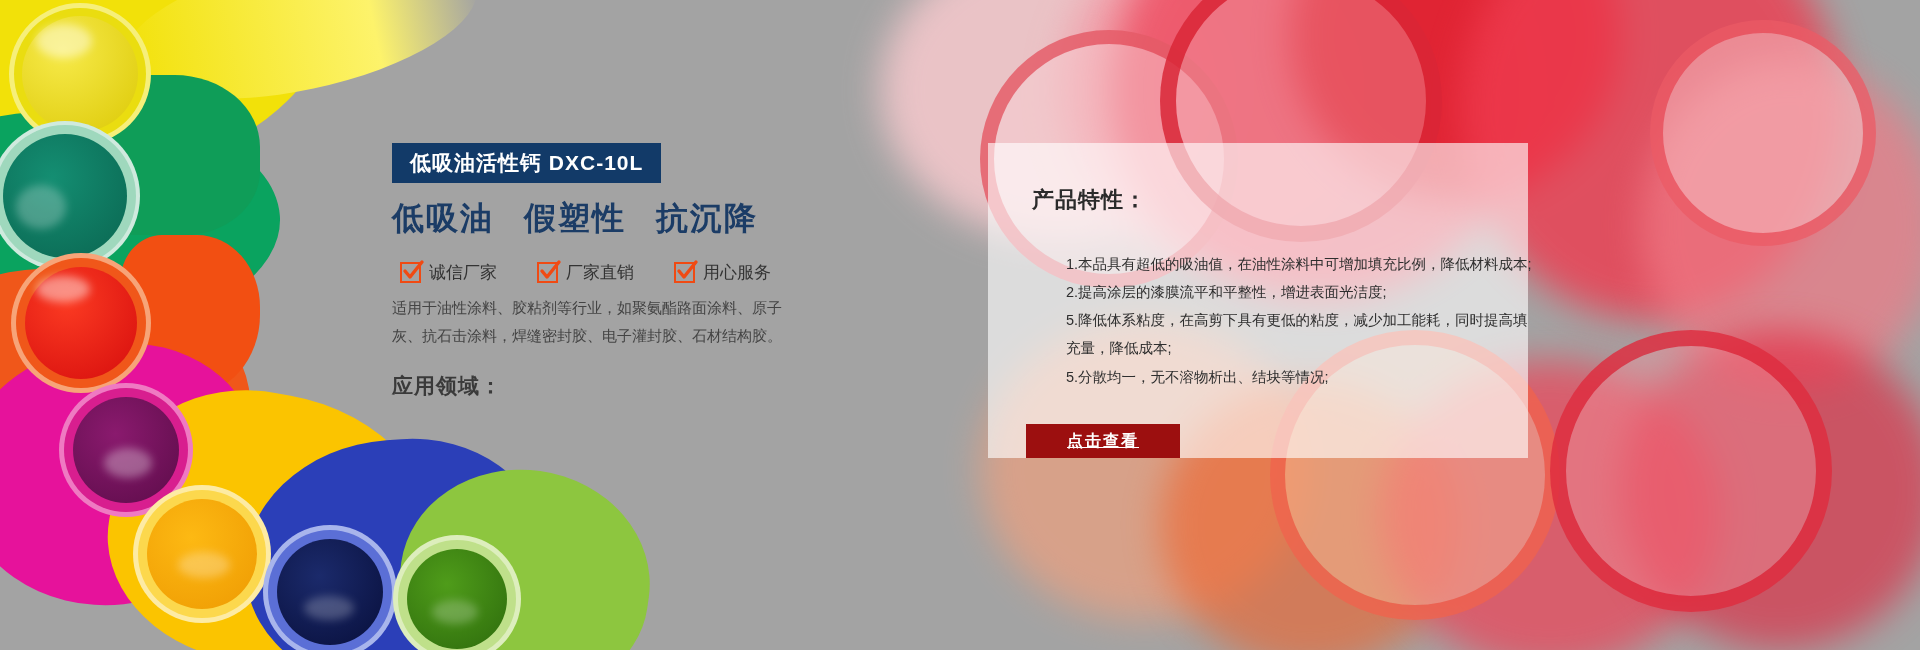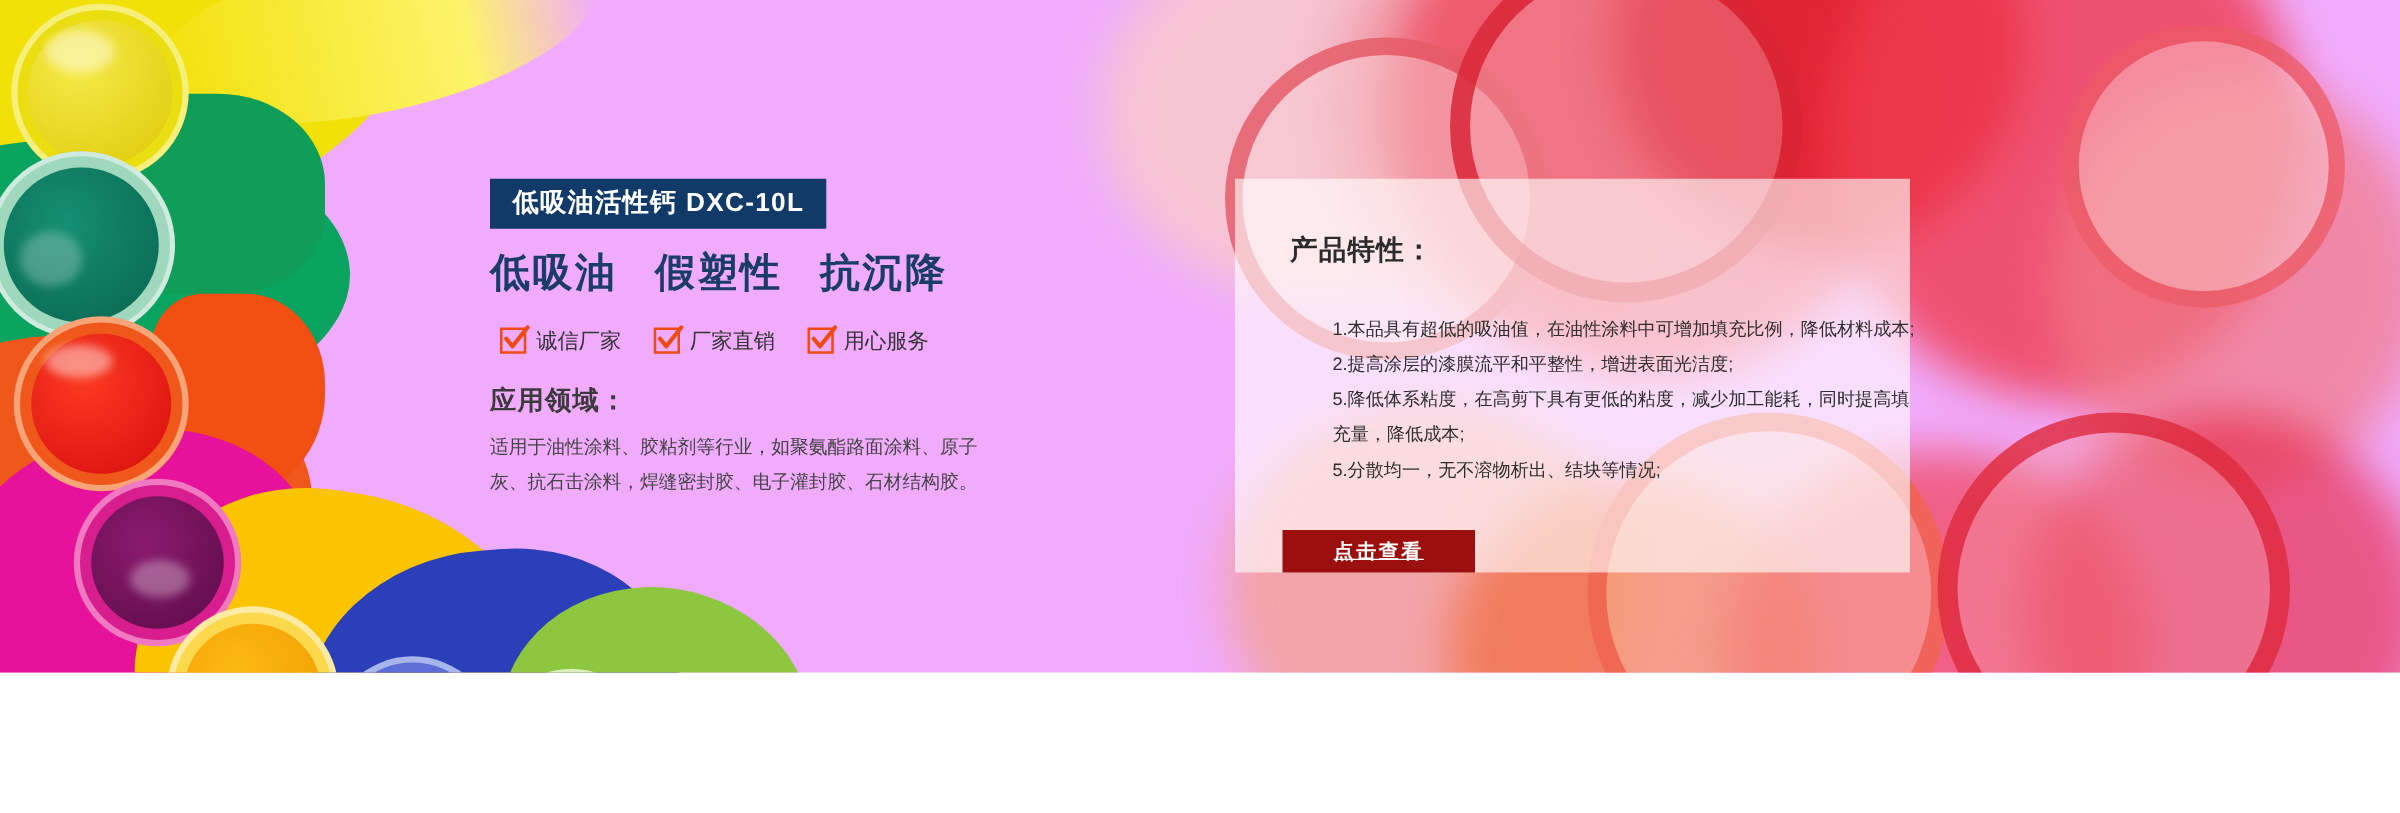--- a/index.html
+++ b/index.html
@@ -1,21 +1,21 @@
 <!DOCTYPE html>
 <html><head>
 <meta charset="utf-8">
 <style>
   html,body{margin:0;padding:0;}
   body{
     width:1920px;height:650px;overflow:hidden;
     background:#ffffff;
     font-family:"Liberation Sans","DejaVu Sans",sans-serif;
   }
-  #stage{position:relative;width:1920px;height:538px;overflow:hidden;background:#f0abfc;}
+  #stage{position:relative;width:1920px;height:650px;overflow:hidden;background:#a3a3a3;}
 
   
   .art{position:absolute;pointer-events:none;}
   .blob{position:absolute;border-radius:50%;}
   .can{position:absolute;border-radius:50%;}
   .can .inner{position:absolute;border-radius:50%;}
   .gloss{position:absolute;border-radius:50%;background:rgba(255,255,255,.45);filter:blur(4px);}
 
   
   .redwash{position:absolute;border-radius:50%;filter:blur(18px);}
@@ -28,21 +28,21 @@
     padding:9px 18px 10px 18px;font-size:21px;font-weight:bold;letter-spacing:1px;
     line-height:1;
   }
   #subtitle{margin-top:22px;font-size:15.5px;color:#3a3a3a;letter-spacing:.5px;}
   #headline{
     margin-top:14px;font-family:"Liberation Serif","DejaVu Serif",serif;
     font-size:32px;font-weight:bold;color:#1b3c66;letter-spacing:2px;white-space:nowrap;
   }
   #headline span{margin-right:30px;}
   #headline span:last-child{margin-right:0;}
-  #features{margin-top:20px;margin-left:8px;display:flex;align-items:center;gap:26px;}
+  #features{margin-top:20px;margin-left:8px;display:flex;align-items:center;gap:40px;}
   .feature{display:flex;align-items:center;gap:8px;font-size:17px;color:#333;}
   .chk{width:17px;height:17px;border:2px solid #f04a13;position:relative;flex:none;display:block;}
   .chk svg{position:absolute;left:-1px;top:-5px;width:24px;height:24px;}
   #apply-title{margin-top:22px;font-size:21px;font-weight:bold;color:#3a3a3a;letter-spacing:1px;}
   #apply-body{margin-top:10px;font-size:15px;color:#444;line-height:1.85;width:405px;}
 
   
   #right-panel{
     position:absolute;left:988px;top:143px;width:540px;height:315px;
     background:rgba(255,255,255,.62);
@@ -164,22 +164,22 @@
       <div class="feature">
         <span class="chk">
           <svg viewBox="0 0 24 24" aria-hidden="true">
               <path d="M4 12 L9 18 L21 3" fill="none" stroke="#f04a13" stroke-width="3.4" stroke-linecap="round" stroke-linejoin="round"></path>
             </svg>
         </span>
         <span>用心服务</span>
       </div>
     </div>
 
+    <div id="apply-body">适用于油性涂料、胶粘剂等行业，如聚氨酯路面涂料、原子灰、抗石击涂料，焊缝密封胶、电子灌封胶、石材结构胶。</div>
     <div id="apply-title">应用领域：</div>
-    <div id="apply-body">适用于油性涂料、胶粘剂等行业，如聚氨酯路面涂料、原子灰、抗石击涂料，焊缝密封胶、电子灌封胶、石材结构胶。</div>
   </div>
 
   <div id="right-panel">
     <div id="panel-title">产品特性：</div>
     <ul id="panel-list">
       <li>1.本品具有超低的吸油值，在油性涂料中可增加填充比例，降低材料成本;</li>
       <li>2.提高涂层的漆膜流平和平整性，增进表面光洁度;</li>
       <li>5.降低体系粘度，在高剪下具有更低的粘度，减少加工能耗，同时提高填充量，降低成本;</li>
       <li>5.分散均一，无不溶物析出、结块等情况;</li>
     </ul>

